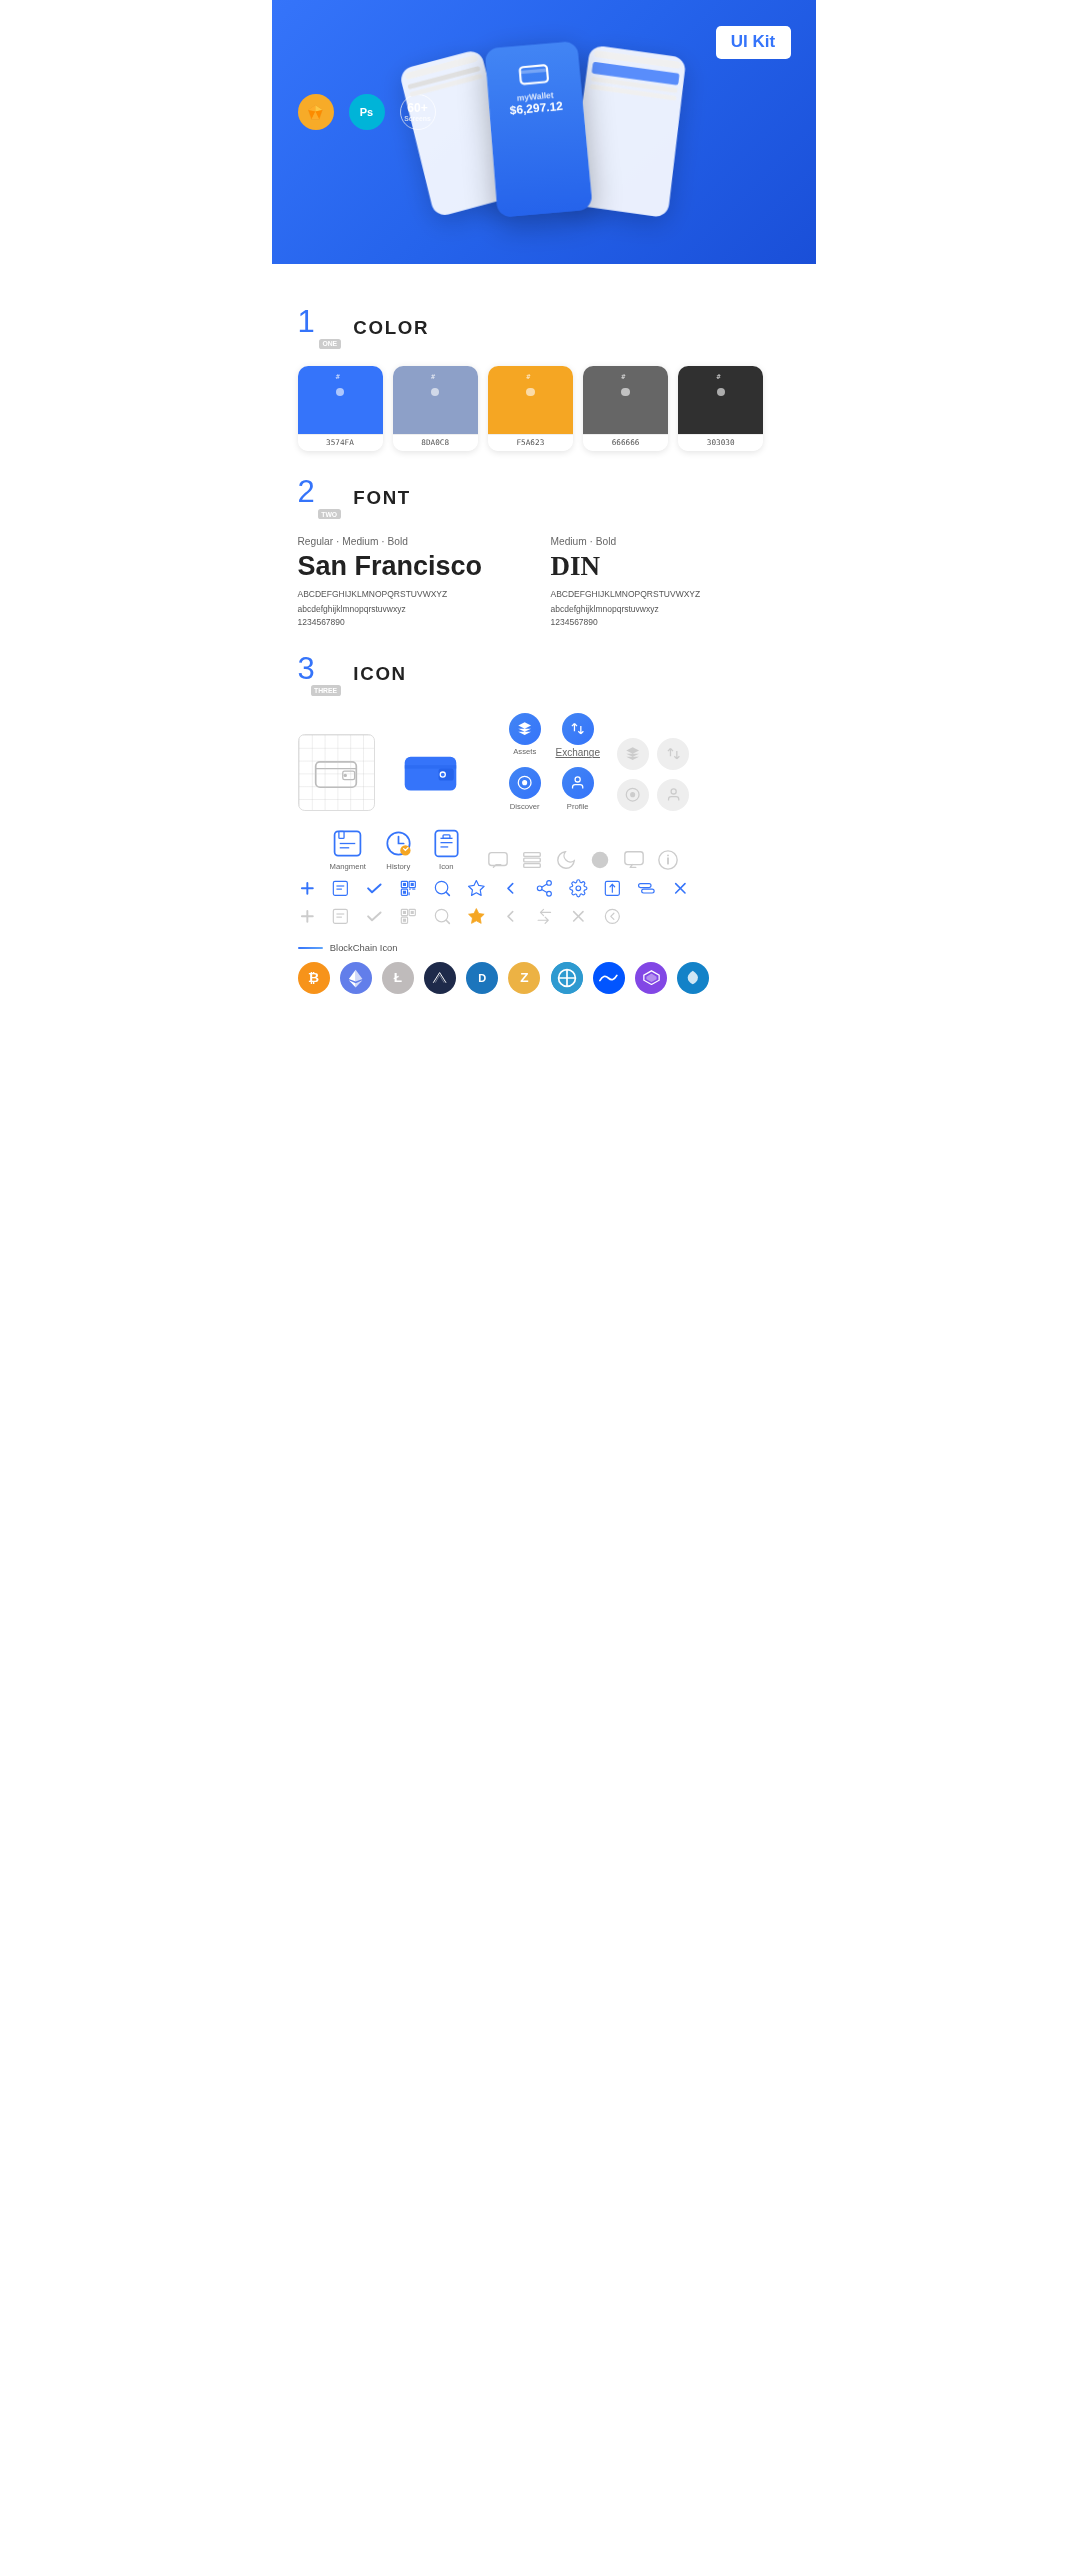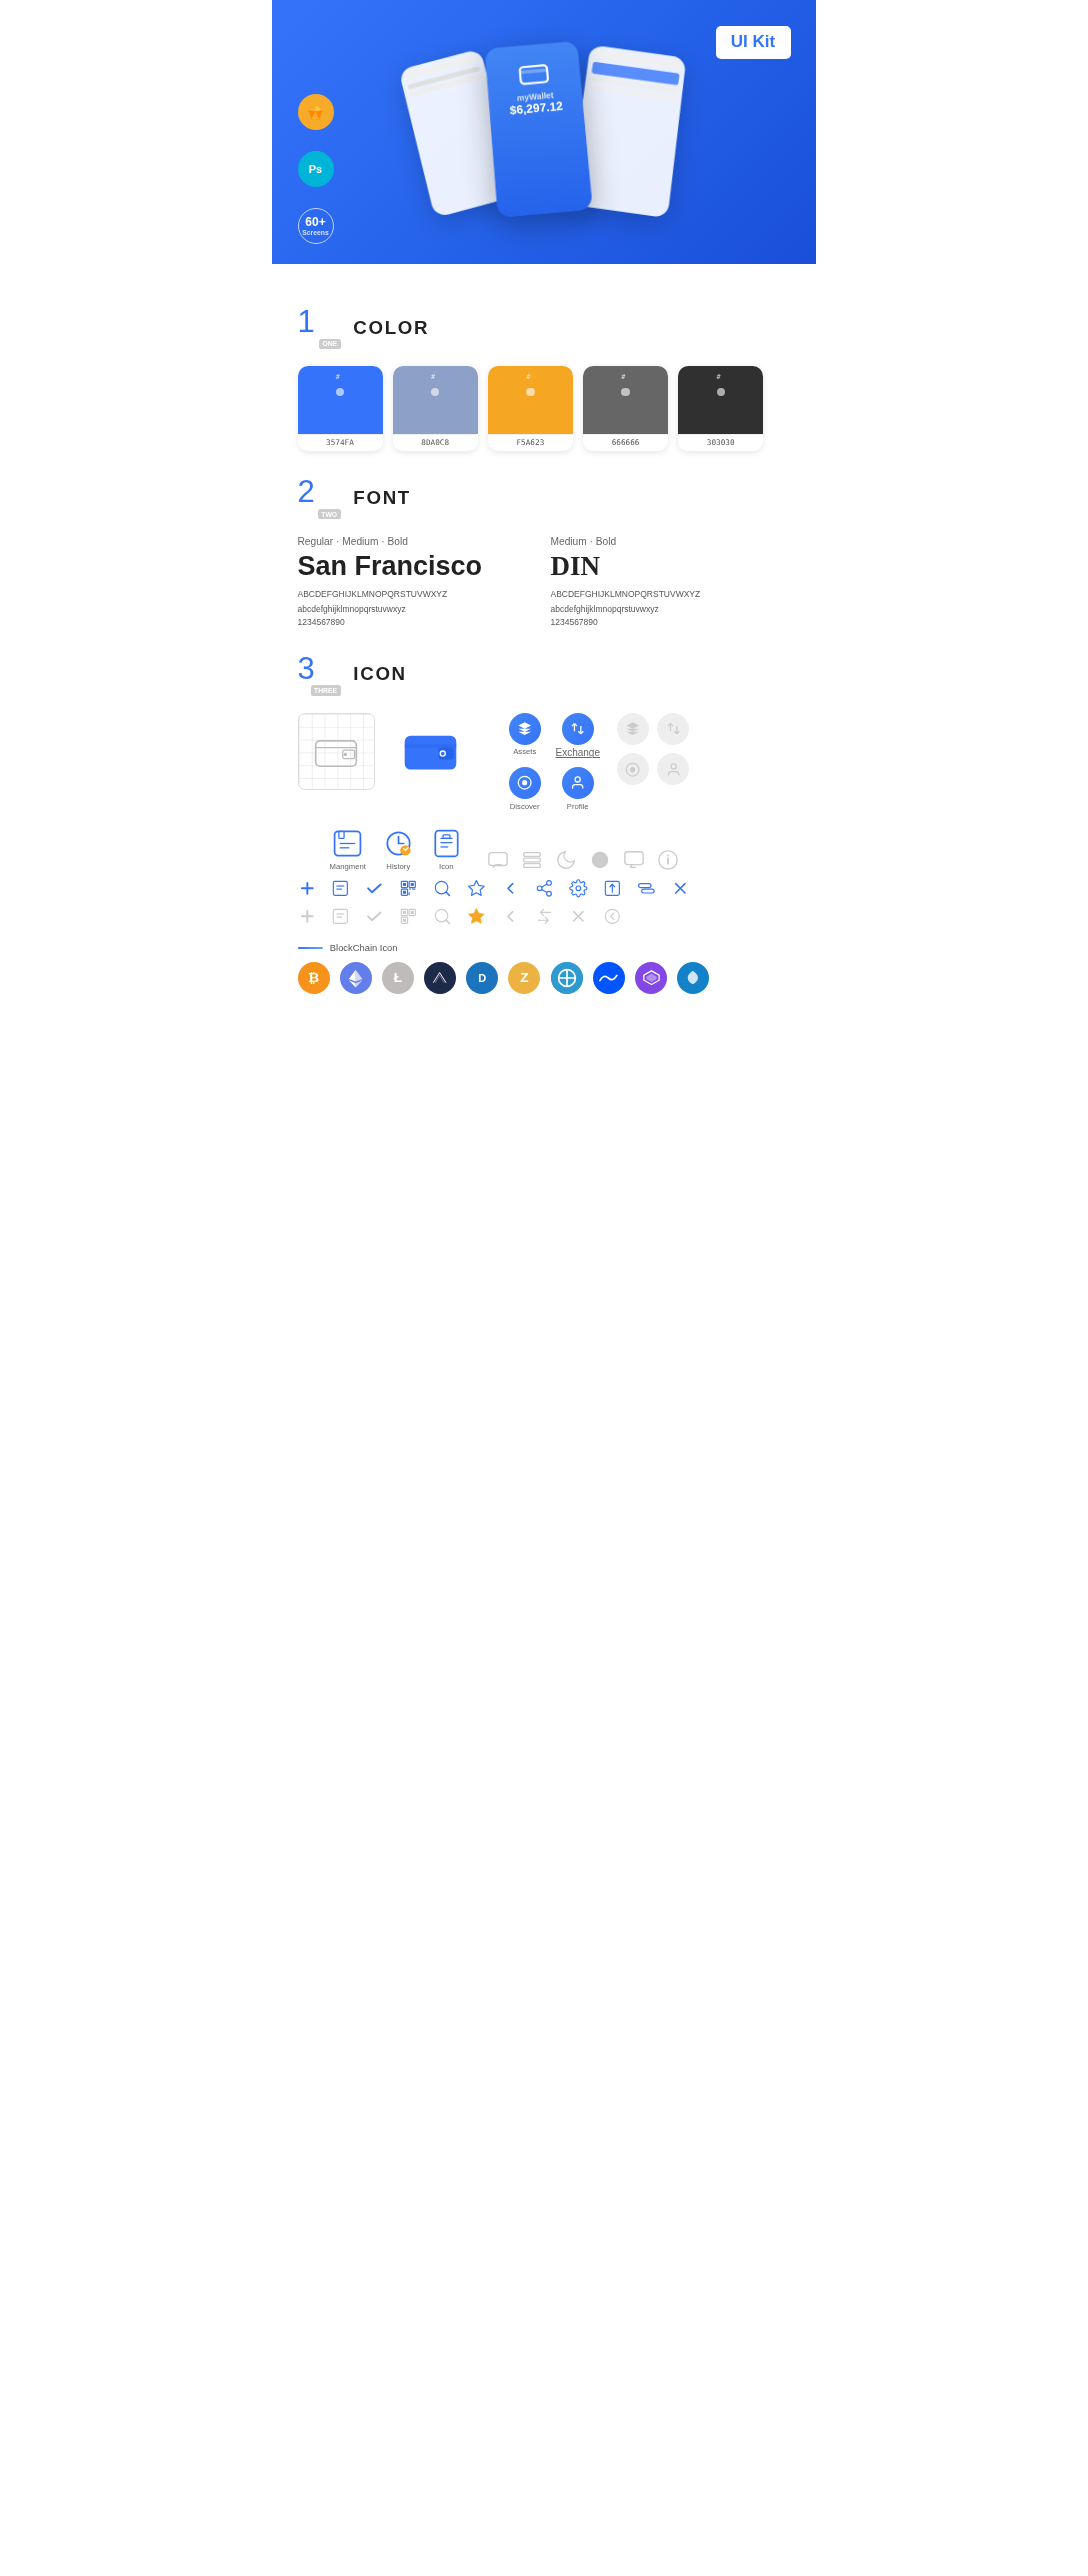--- a/index.html
+++ b/index.html
@@ -28,22 +28,21 @@
       right: 25.5px;
       background: #fff;
       color: #3574FA;
       font-size: 17px;
       font-weight: 700;
       padding: 6.8px 15.3px;
       border-radius: 5.1px;
     }
     .hero-badges {
       display: flex;
-      flex-direction: column;
-      gap: 21px;
+      gap: 15px;
       position: absolute;
       left: 25.5px;
       top: 94px;
     }
     .badge-sketch, .badge-ps, .badge-screens {
       width: 36px; height: 36px;
       border-radius: 50%;
       display: flex; align-items: center; justify-content: center;
       font-size: 9.4px; font-weight: 700; color: #fff;
     }
@@ -349,21 +348,21 @@
   </div>
 
   <div class="section-header">
     <div class="section-number-wrap">
       <span class="section-number-big">3</span>
       <span class="section-number-word">THREE</span>
     </div>
     <span class="section-title">ICON</span>
   </div>
 
-  <div style="display:flex;align-items:flex-start;gap:17px;margin-bottom:17px;">
+  <div style="display:flex;align-items:flex-end;gap:17px;margin-bottom:17px;">
 
     <div style="width:77px;height:77px;border:1.3px solid #ddd;border-radius:6.8px;display:flex;align-items:center;justify-content:center;position:relative;overflow:hidden;">
 
       <div style="position:absolute;inset:0;background-image:linear-gradient(rgba(200,200,200,0.3) 0.9px,transparent 0.9px),linear-gradient(90deg,rgba(200,200,200,0.3) 0.9px,transparent 0.9px);background-size:12.8px 12.8px;"></div>
       <svg width="44" height="34" viewBox="0 0 52 40" fill="none">
         <rect x="2" y="8" width="48" height="30" rx="5" fill="none" stroke="#bbb" stroke-width="2"></rect>
         <rect x="34" y="19" width="14" height="10" rx="2" fill="none" stroke="#bbb" stroke-width="1.5"></rect>
         <path d="M2 16 L50 16" stroke="#bbb" stroke-width="1.5"></path>
         <circle cx="37" cy="24" r="2" fill="#bbb"></circle>
       </svg>

